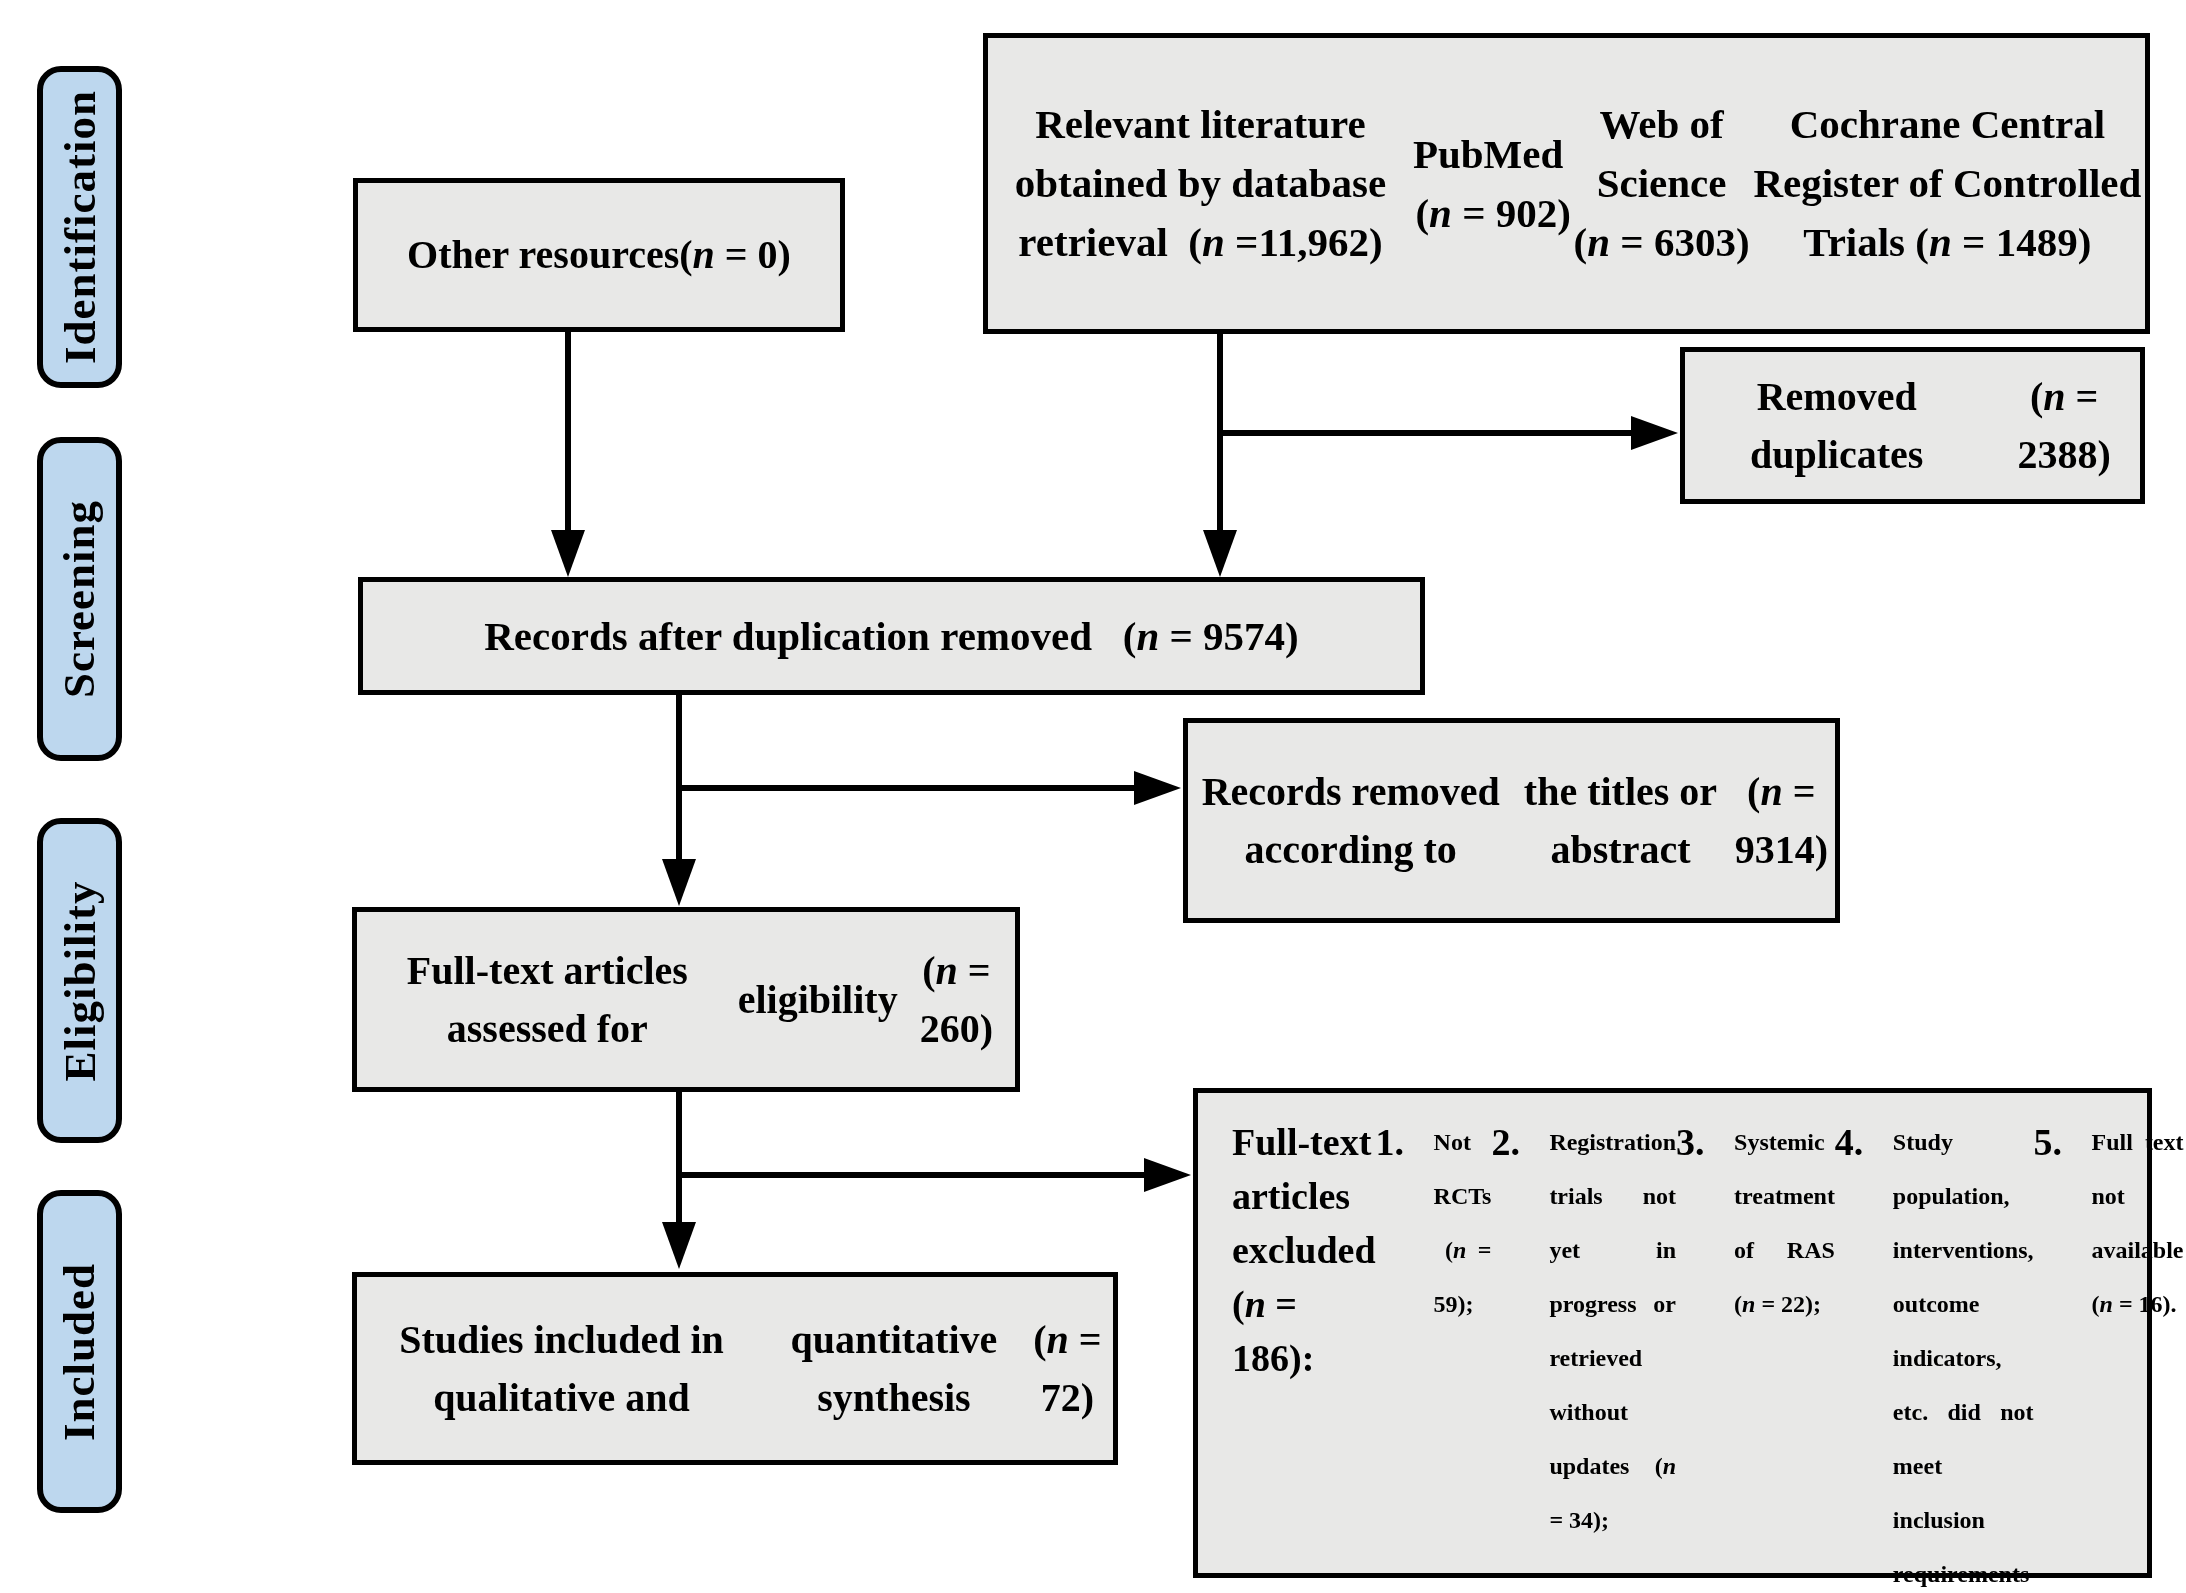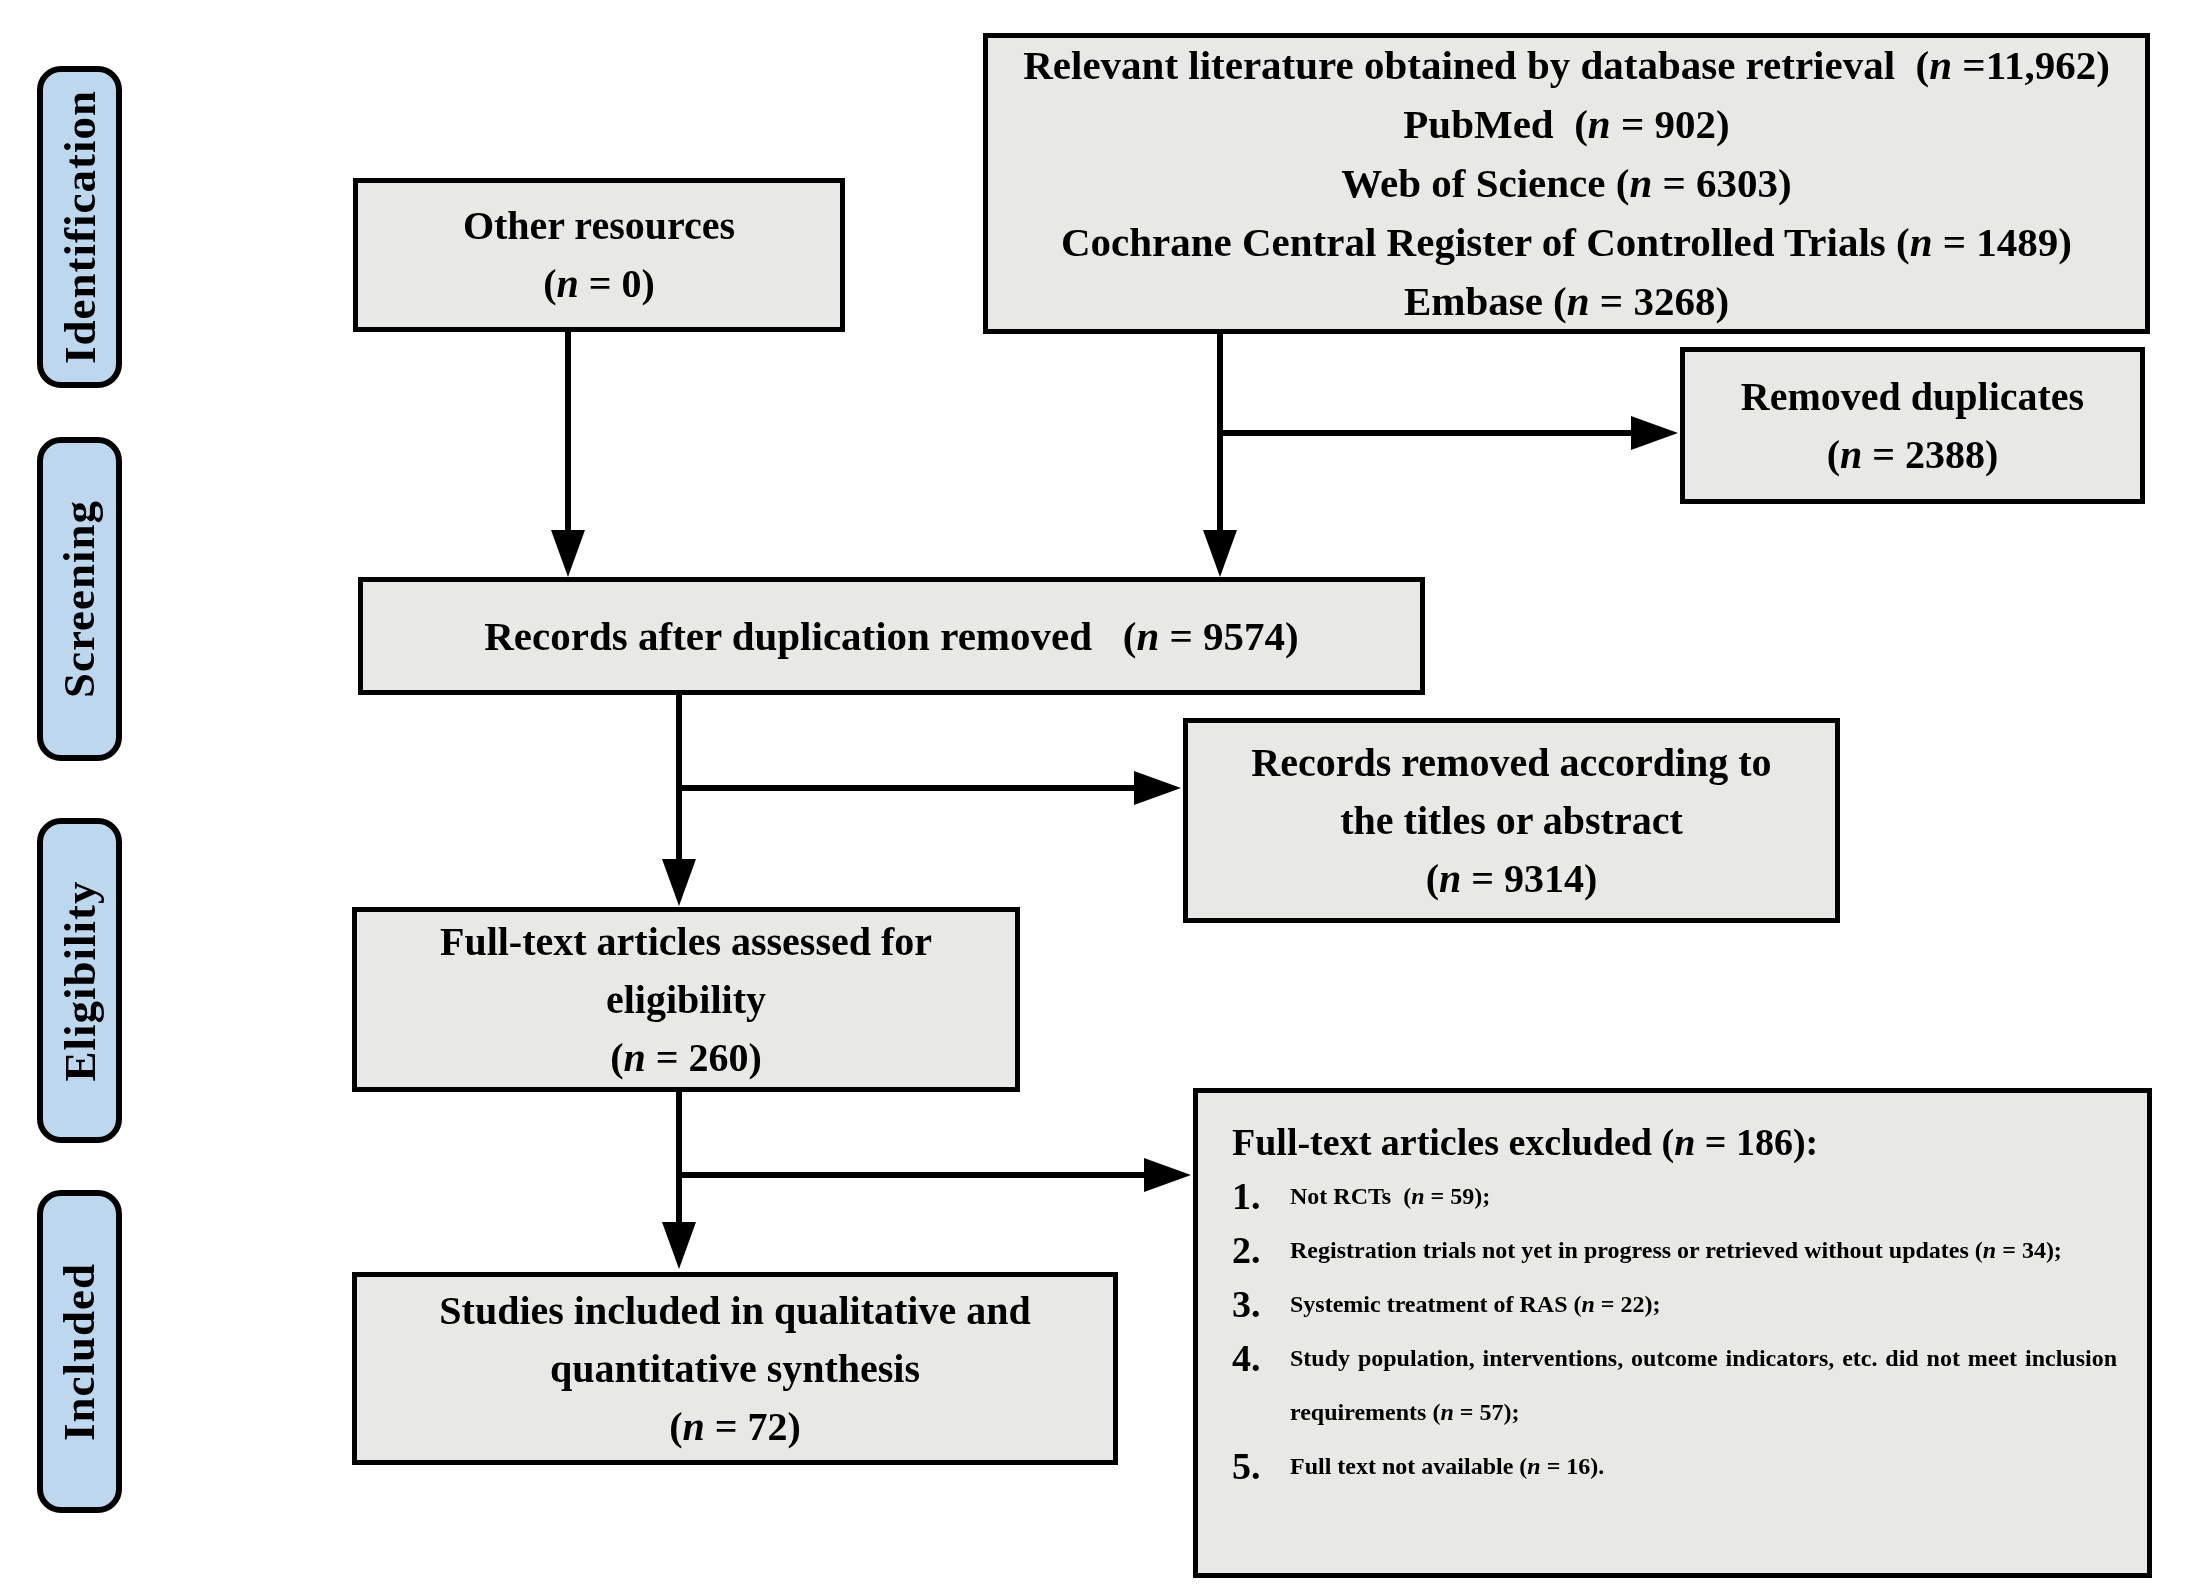--- a/index.html
+++ b/index.html
@@ -35,21 +35,21 @@
     letter-spacing: 1px;
   }
 
   
   .gbox {
     position: absolute;
     background: #e8e8e7;
     border: 5px solid #000;
     box-sizing: border-box;
     display: flex;
-    flex-direction: column;
+    flex-direction: row;
     justify-content: center;
     align-items: center;
     text-align: center;
     font-weight: bold;
   }
   .gbox .line { font-size: 40px; line-height: 58px; }
   .box-database .line { font-size: 41px; line-height: 59px; }
   .box-after-dup .line { font-size: 41px; }
 
   
@@ -114,21 +114,20 @@
   </div>
   <div class="stage" style="top:1190px; height:323px;">
     <span>Included</span>
   </div>
 
   <div class="gbox box-database" style="left:983px; top:33px; width:1167px; height:301px;">
     <div class="line">Relevant literature obtained by database retrieval&nbsp;&nbsp;(<i>n</i> =11,962)</div>
     <div class="line">PubMed&nbsp; (<i>n</i> = 902)</div>
     <div class="line">Web of Science (<i>n</i> = 6303)</div>
     <div class="line">Cochrane Central Register of Controlled Trials (<i>n</i> = 1489)</div>
-    <div class="line">Embase (<i>n</i> = 3268)</div>
   </div>
 
   <div class="gbox" style="left:353px; top:178px; width:492px; height:154px;">
     <div class="line">Other resources</div>
     <div class="line">(<i>n</i> = 0)</div>
   </div>
 
   <div class="gbox" style="left:1680px; top:347px; width:465px; height:157px;">
     <div class="line">Removed duplicates</div>
     <div class="line">(<i>n</i> = 2388)</div>

